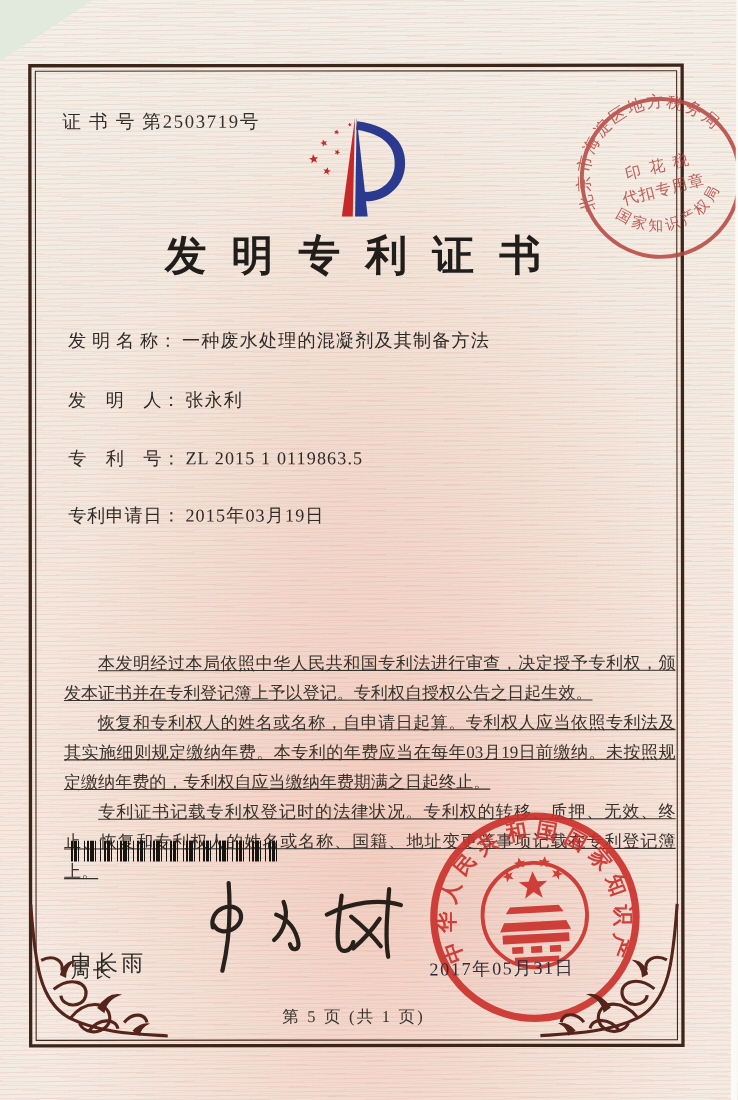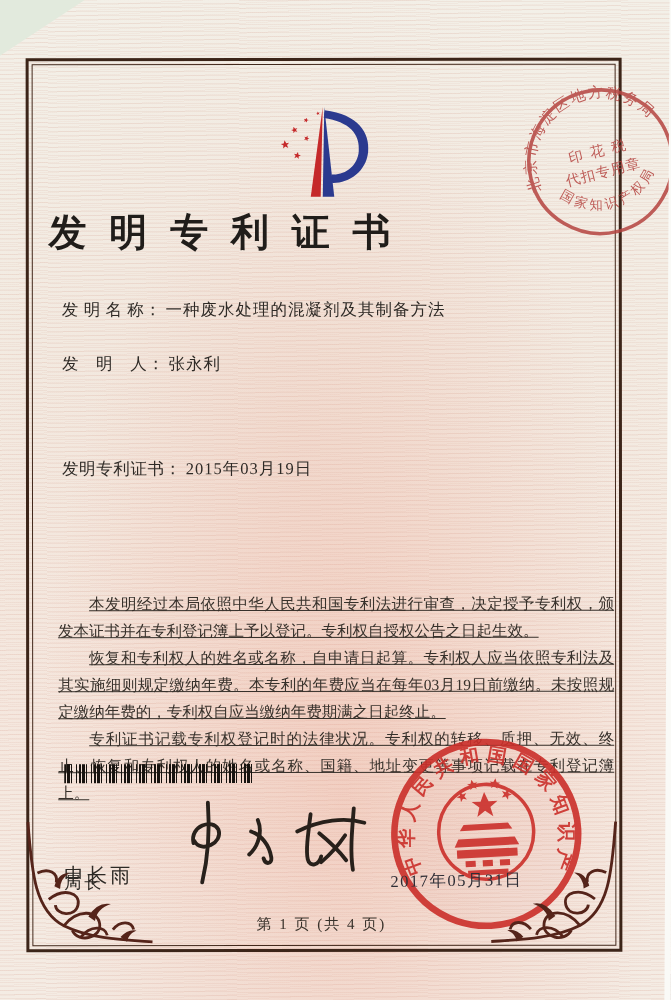--- a/index.html
+++ b/index.html
@@ -19,21 +19,21 @@
     background:#e2eadd;clip-path:polygon(0 0,100% 0,0 100%);}
   .edge-artifact{position:absolute;right:0;top:0;width:6px;height:100%;background:#fafaf7;}
   .tilt{position:absolute;left:6px;top:4px;width:671px;height:1000px;transform:rotate(-.35deg);}
 
   .frame{position:absolute;left:26px;top:58px;width:590px;height:888px;border:3px solid #3c2519;}
   .frame-inner{position:absolute;inset:3px;border:1px solid #43291c;}
 
   .cert-no{position:absolute;left:57px;top:99px;font-size:17px;letter-spacing:1.5px;color:#33302b;}
   .logo{position:absolute;left:262px;top:99px;width:120px;height:108px;}
   .tax-stamp{position:absolute;left:519px;top:80px;width:164px;height:164px;opacity:.85;}
-  .doc-title{position:absolute;left:26px;top:207px;width:590px;text-align:left;
+  .doc-title{position:absolute;left:26px;top:207px;width:590px;text-align:center;
     font-size:38px;font-weight:600;color:#201d1a;letter-spacing:.60em;text-indent:.60em;}
 
   .field{position:absolute;left:62px;font-size:16.5px;color:#2e2a26;letter-spacing:.6px;white-space:nowrap;}
   .field .val{margin-left:4px;letter-spacing:1px;}
   .f0{top:299px}.f1{top:353px}.f2{top:406px}.f3{top:458px}.f4{top:510px}.f5{top:562px}
 
   .body-text{position:absolute;left:58px;top:591px;width:556px;color:#37312b;
     font-size:15.5px;line-height:1.74;text-align:justify;}
   .body-text p{margin:0;text-indent:2em;text-decoration:underline;}
 
@@ -62,20 +62,21 @@
 <body>
 
 <div class="stage">
   <div class="paper">
     <div class="tilt">
 
       <div class="frame">
         <div class="frame-inner"></div>
       </div>
 
+      <div class="cert-no">证 书 号 第2503719号</div>
 
       <svg class="logo" viewBox="0 0 230 200">
         <defs>
           <path id="star" d="M0,-10 L2.94,-3.09 L9.51,-3.09 L4.05,1.18 L5.88,8.09 L0,3.82 L-5.88,8.09 L-4.05,1.18 L-9.51,-3.09 L-2.94,-3.09 Z"></path>
         </defs>
         <path d="M121,18 C185,26 208,62 204,98 C200,138 163,160 132,157 L134,141 C160,143 184,124 186,97 C189,64 168,40 119,33 Z" fill="#2b3a8f"></path>
         <polygon points="117,12 94,184 113,184" fill="#c5292a"></polygon>
         <polygon points="120,12 117,184 139,184" fill="#2b3a8f"></polygon>
         <g fill="#c5292a">
           <use href="#star" transform="translate(108,24) scale(0.38) rotate(-12)"></use>
@@ -106,22 +107,25 @@
       </svg>
 
       <div class="doc-title">发明专利证书</div>
 
       <div class="field f0">
         <span>发 明 名 称：</span><span class="val">一种废水处理的混凝剂及其制备方法</span>
       </div>
       <div class="field f1">
         <span>发　明　人：</span><span class="val">张永利</span>
       </div>
+      <div class="field f2">
+        <span>专　利　号：</span><span class="val">ZL 2015 1 0119863.5</span>
+      </div>
       <div class="field f3">
-        <span>发明专利证书：</span><span class="val">2015年03月19日</span>
+        <span>专利申请日：</span><span class="val">2015年03月19日</span>
       </div>
 
       <div class="body-text">
         <p>本发明经过本局依照中华人民共和国专利法进行审查，决定授予专利权，颁发本证书并在专利登记簿上予以登记。专利权自授权公告之日起生效。</p>
         <p>恢复和专利权人的姓名或名称，自申请日起算。专利权人应当依照专利法及其实施细则规定缴纳年费。本专利的年费应当在每年03月19日前缴纳。未按照规定缴纳年费的，专利权自应当缴纳年费期满之日起终止。</p>
         <p>专利证书记载专利权登记时的法律状况。专利权的转移、质押、无效、终止、恢复和专利权人的姓名或名称、国籍、地址变更等事项记载在专利登记簿上。</p>
       </div>
 
       <div class="barcode"></div>
 
@@ -195,19 +199,19 @@
           <path d="M16,56 C28,50 38,56 36,66"></path>
           <path d="M96,116 C104,106 116,107 118,116"></path>
         </g>
         <g fill="#55241a">
           <path d="M70,102 q10,-16 24,-13 q-15,5 -17,18 z"></path>
           <path d="M34,70 q4,-14 16,-14 q-10,6 -10,17 z"></path>
           <path d="M104,124 q8,-9 17,-7 q-9,4 -10,12 z"></path>
         </g>
       </svg>
 
-      <div class="page-footer">第 1 页 (共 4 页)</div>
+      <div class="page-footer">第 5 页 (共 1 页)</div>
 
     </div>
     <div class="corner-artifact"></div>
     <div class="edge-artifact"></div>
   </div>
 </div>
 
 </body></html>

